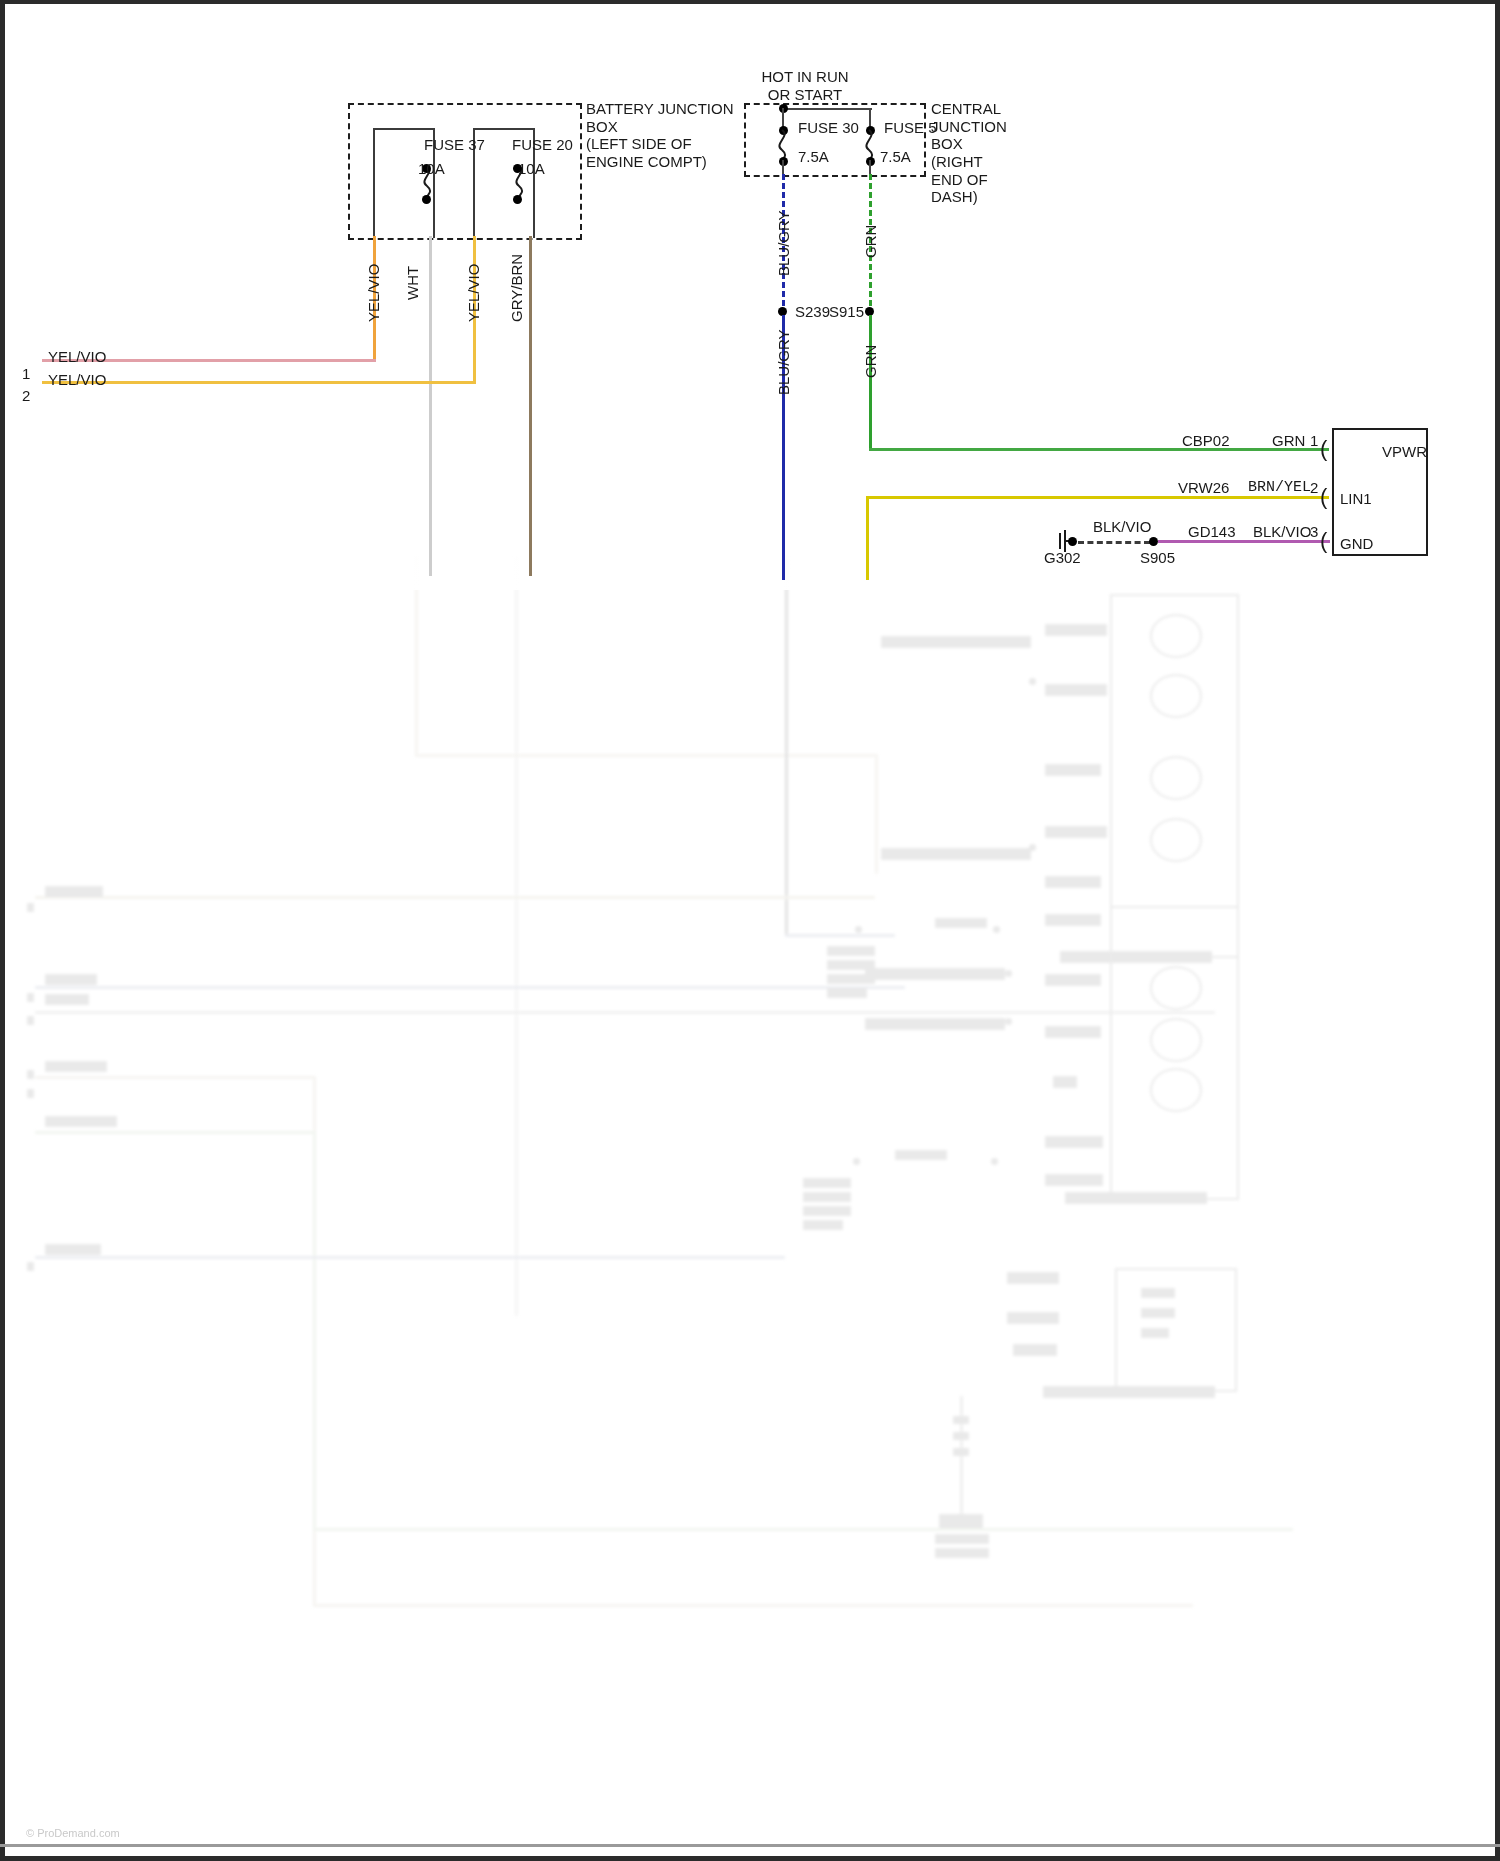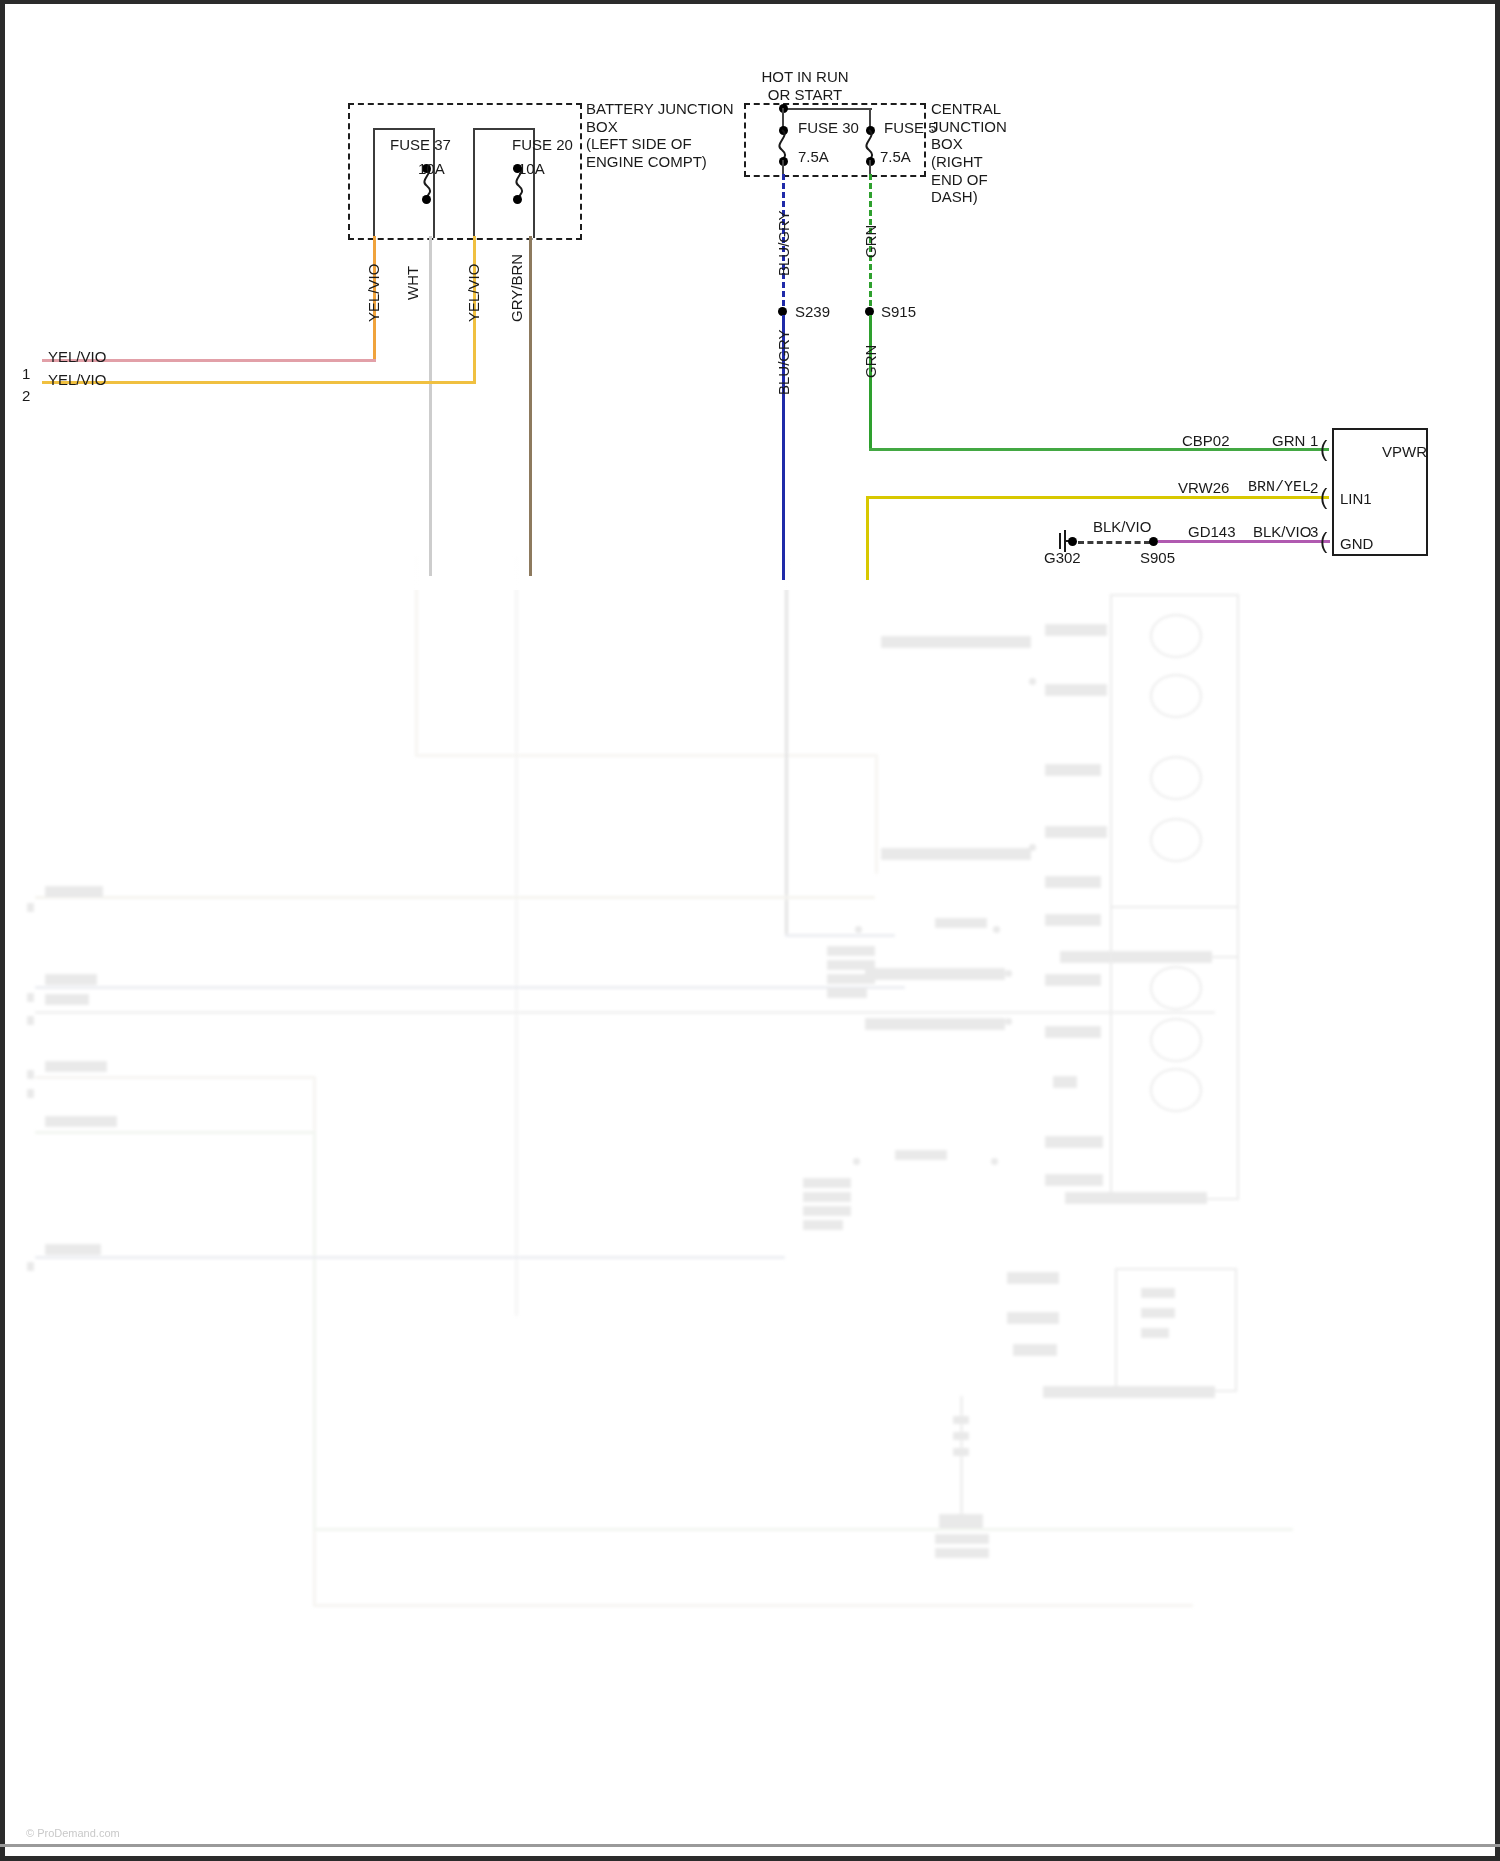--- a/index.html
+++ b/index.html
@@ -285,21 +285,21 @@
 
   <div class="srect" style="left:373px; top:128px; width:58px; height:108px;"></div>
 
   <div class="srect" style="left:473px; top:128px; width:58px; height:108px;"></div>
 
   <svg class="fuse-squiggle" style="left:420px; top:164px;" width="22" height="36" viewBox="0 0 22 36">
     <path d="M7 2 C 16 8, -2 16, 7 22 C 14 28, 7 30, 7 34" fill="none" stroke="#1a1a1a" stroke-width="2"></path>
   </svg>
   <div class="dot" style="left:422px; top:164px;"></div>
   <div class="dot" style="left:422px; top:195px;"></div>
-  <div class="lbl" style="left:390px; top:136px;">FUSE 37</div>
+  <div class="lbl" style="left:424px; top:136px;">FUSE 37</div>
   <div class="lbl" style="left:418px; top:160px;">10A</div>
 
   <svg class="fuse-squiggle" style="left:512px; top:164px;" width="22" height="36" viewBox="0 0 22 36">
     <path d="M7 2 C 16 8, -2 16, 7 22 C 14 28, 7 30, 7 34" fill="none" stroke="#1a1a1a" stroke-width="2"></path>
   </svg>
   <div class="dot" style="left:513px; top:164px;"></div>
   <div class="dot" style="left:513px; top:195px;"></div>
   <div class="lbl" style="left:512px; top:136px;">FUSE 20</div>
   <div class="lbl" style="left:518px; top:160px;">10A</div>
 
@@ -355,21 +355,21 @@
   <div class="dashwire-v" style="left:782px; top:174px; height:132px; border-left-color:#1f2aa8;"></div>
   <div class="lbl vert" style="left:775px; top:276px;">BLU/GRY</div>
   <div class="dot" style="left:778px; top:307px;"></div>
   <div class="lbl" style="left:795px; top:303px;">S239</div>
   <div class="wire v" style="left:782px; top:315px; height:265px; width:3px; background:#1f2aa8;"></div>
   <div class="lbl vert" style="left:775px; top:395px;">BLU/GRY</div>
 
   <div class="dashwire-v" style="left:869px; top:174px; height:132px; border-left-color:#2ea02e;"></div>
   <div class="lbl vert" style="left:862px; top:258px;">GRN</div>
   <div class="dot" style="left:865px; top:307px;"></div>
-  <div class="lbl" style="left:881px; top:303px;">S915</div>
+  <div class="lbl" style="left:829px; top:303px;">S915</div>
   <div class="wire v" style="left:869px; top:315px; height:135px; width:3px; background:#2ea02e;"></div>
   <div class="lbl vert" style="left:862px; top:378px;">GRN</div>
 
   <div class="wire h" style="left:869px; top:448px; width:460px; height:3px; background:#43a843;"></div>
 
   <div class="wire h" style="left:866px; top:496px; width:463px; height:3px; background:#d8c800;"></div>
   <div class="wire v" style="left:866px; top:496px; height:84px; width:3px; background:#d8c800;"></div>
 
   <svg class="gnd-sym" style="left:1056px; top:528px;" width="20" height="26" viewBox="0 0 20 26">
     <line x1="4" y1="5" x2="4" y2="21" stroke="#1a1a1a" stroke-width="2"></line>

